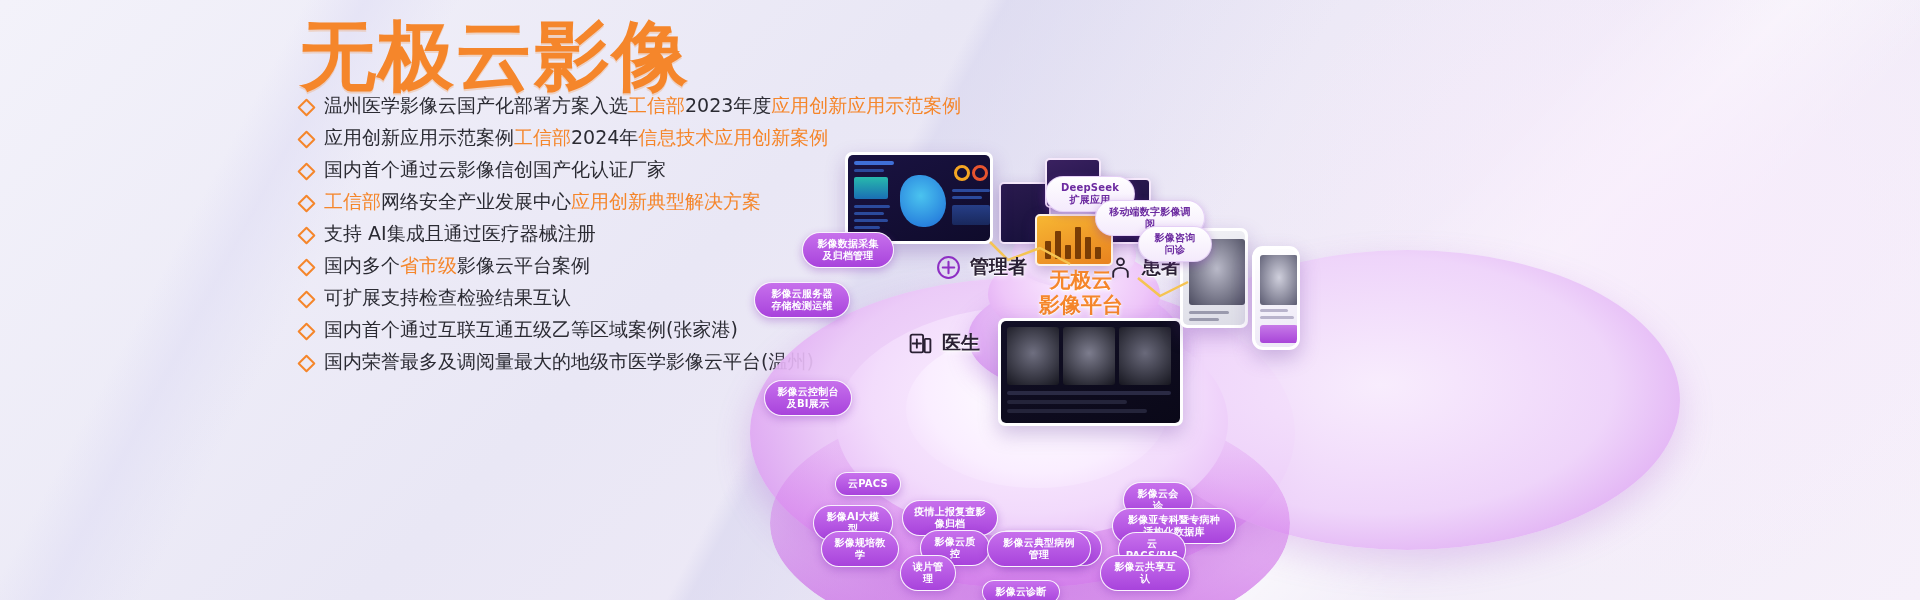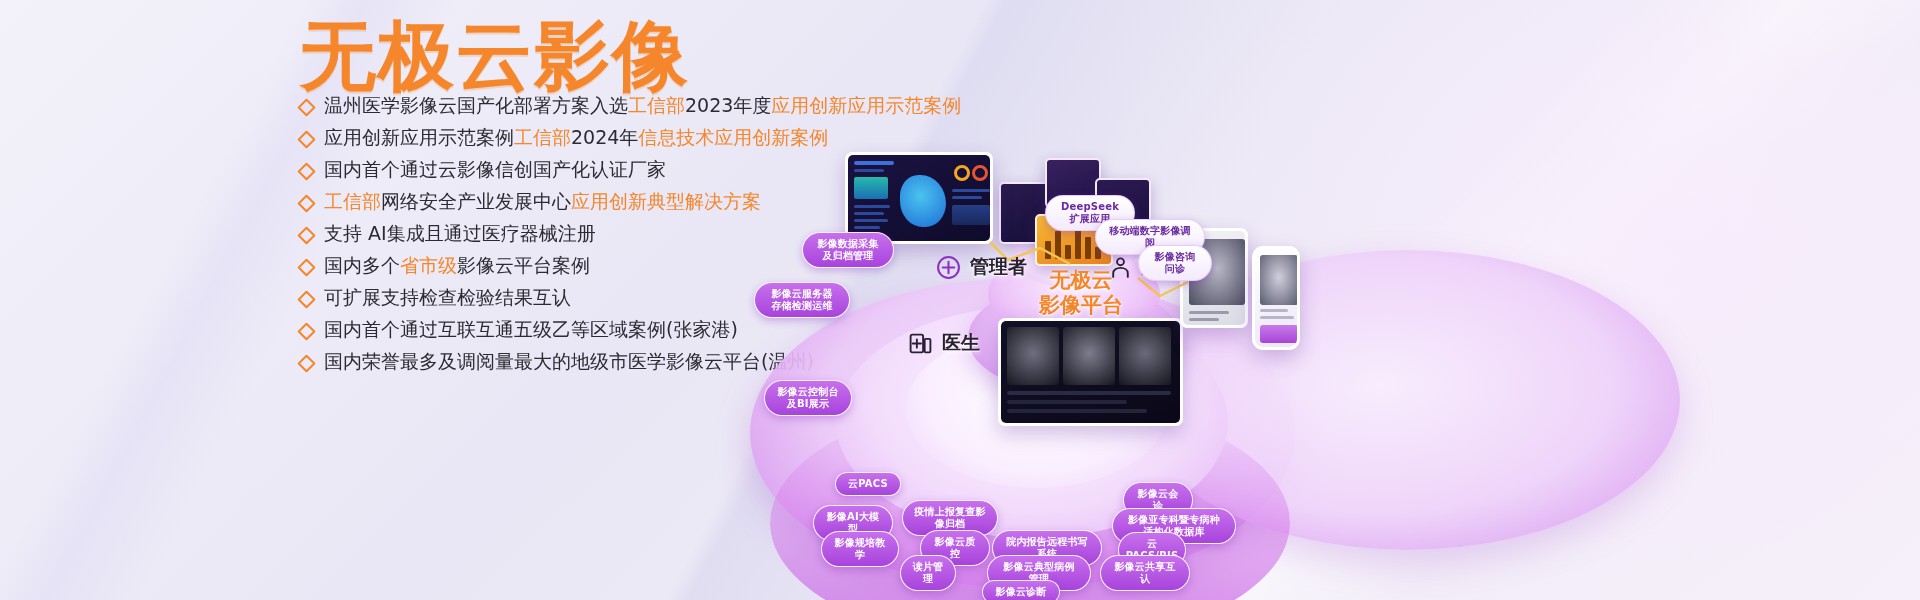--- a/index.html
+++ b/index.html
@@ -112,21 +112,21 @@
     text-align:center; color:#fff; font-weight:700;
     font-family:"DejaVu Sans","Liberation Sans",sans-serif;
     border-radius:40px; padding:5px 11px; line-height:12px; font-size:10px;
     background:linear-gradient(180deg,#c770ec 0%,#a843dc 100%);
     border:1.5px solid rgba(255,255,255,.92);
     box-shadow:0 3px 9px rgba(130,50,185,.33);
     white-space:pre-line; letter-spacing:.2px;
   }
   .pill.white {
     background:linear-gradient(180deg,#ffffff 0%,#f4eafc 100%);
-    color:#6c2ba0; border:1.5px solid rgba(228,205,245,.95);margin-top:19px;
+    color:#6c2ba0; border:1.5px solid rgba(228,205,245,.95);
   }
 
   
   .role {
     position:absolute; display:flex; align-items:center; gap:9px;
     font-size:19px; font-weight:700; color:#2a2033;
     font-family:"DejaVu Sans","Liberation Sans",sans-serif;
     text-shadow:0 1px 0 #fff, 0 2px 5px rgba(255,255,255,.9);
   }
   .role .rico { width:25px; height:25px; display:block; }
@@ -304,21 +304,21 @@
 存储检测运维</div>
         <div class="pill" style="left: 24px; top: 250px; width: 88px;">影像云控制台
 及BI展示</div>
         <div class="pill" style="left: 95px; top: 342px; width: 66px;">云PACS</div>
         <div class="pill" style="left: 73px; top: 375px; width: 80px;">影像AI大模型</div>
         <div class="pill" style="left: 81px; top: 401px; width: 78px;">影像规培教学</div>
         <div class="pill" style="left: 162px; top: 370px; width: 96px;">疫情上报复查影像归档</div>
         <div class="pill" style="left: 180px; top: 400px; width: 70px;">影像云质控</div>
         <div class="pill" style="left: 160px; top: 425px; width: 56px;">读片管理</div>
         <div class="pill" style="left: 252px; top: 400px; width: 110px;">院内报告远程书写系统</div>
-        <div class="pill" style="left: 247px; top: 425px; width: 104px;">影像云典型病例管理</div>
+        <div class="pill" style="left: 247px; top: 401px; width: 104px;">影像云典型病例管理</div>
         <div class="pill" style="left: 242px; top: 450px; width: 78px;">影像云诊断</div>
         <div class="pill" style="left: 383px; top: 352px; width: 70px;">影像云会诊</div>
         <div class="pill" style="left: 372px; top: 378px; width: 124px;">影像亚专科暨专病种适构化数据库</div>
         <div class="pill" style="left: 378px; top: 402px; width: 68px;">云PACS/RIS</div>
         <div class="pill" style="left: 360px; top: 425px; width: 90px;">影像云共享互认</div>
         <div class="pill white" style="left: 305px; top: 46px; width: 90px;">DeepSeek扩展应用</div>
         <div class="pill white" style="left: 355px; top: 70px; width: 110px;">移动端数字影像调阅</div>
         <div class="pill white" style="left: 398px; top: 96px; width: 74px;">影像咨询问诊</div>
       </div>
   </div>

